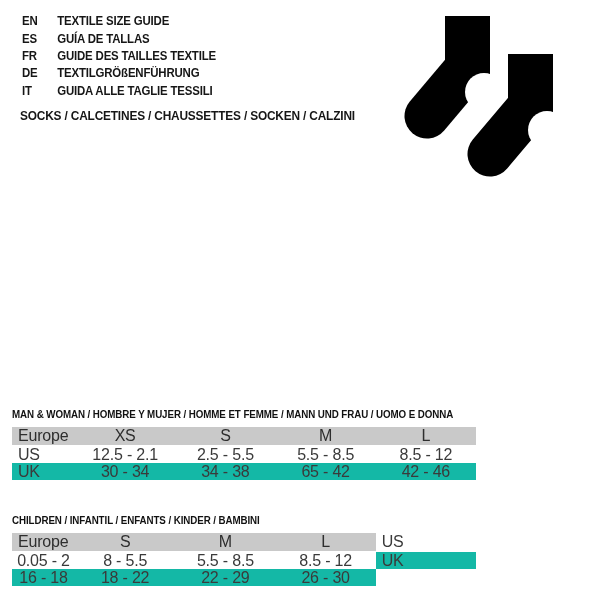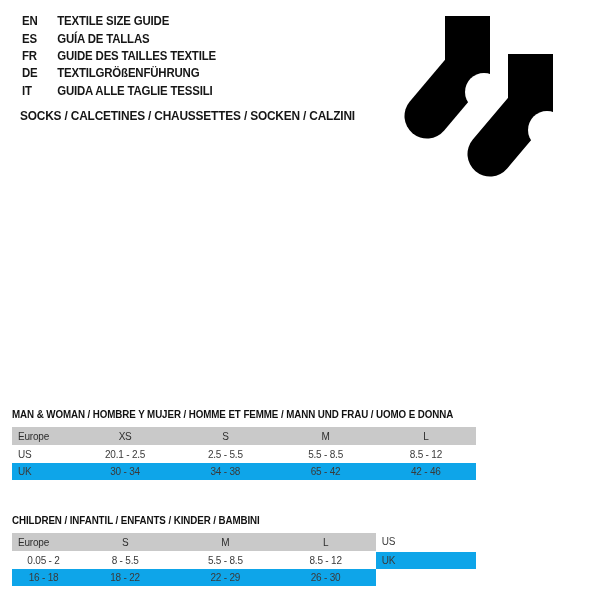--- a/index.html
+++ b/index.html
@@ -43,31 +43,31 @@
     white-space: nowrap; letter-spacing: -0.1px;
     transform: scaleX(0.85); transform-origin: 0 0;
     margin-bottom: 5px; color: #111;
   }
   .size-grid {
     display: grid;
     grid-template-columns: 63px repeat(4, 1fr);
     width: 100%;
   }
   .cell {
-    font-size: 10px; letter-spacing: -0.2px;
+    font-size: 16px; letter-spacing: -0.2px;
     height: 17px; display: flex; align-items: center;
     color: #3a3a3a; background: #fff;
   }
   .cell.center { justify-content: center; }
   .cell.first { padding-left: 6px; }
   .cell.head {
     background: #c9c9c9; height: 19px;
     border-bottom: 1px solid #fff; color: #2e2e2e;
   }
-  .cell.alt { background: #0ea5e9; }
+  .cell.alt { background: #14b8a6; }
 </style>
 </head>
 <body>
 
 <div class="page">
 
   <div class="langs">
       <div class="lang-row">
         <div class="lang-code">EN</div>
         <div class="lang-text">TEXTILE SIZE GUIDE</div>
@@ -107,21 +107,21 @@
 
   <section class="table-block" id="table-0">
     <div class="table-title">MAN &amp; WOMAN / HOMBRE Y MUJER / HOMME ET FEMME / MANN UND FRAU / UOMO E DONNA</div>
     <div class="size-grid">
         <div class="cell head first">Europe</div>
         <div class="cell head center">XS</div>
         <div class="cell head center">S</div>
         <div class="cell head center">M</div>
         <div class="cell head center">L</div>
         <div class="cell first">US</div>
-        <div class="cell center">20.1 - 2.5</div>
+        <div class="cell center">12.5 - 2.1</div>
         <div class="cell center">2.5 - 5.5</div>
         <div class="cell center">5.5 - 8.5</div>
         <div class="cell center">8.5 - 12</div>
         <div class="cell first alt">UK</div>
         <div class="cell center alt">30 - 34</div>
         <div class="cell center alt">34 - 38</div>
         <div class="cell center alt">65 - 42</div>
         <div class="cell center alt">42 - 46</div>
       </div>
   </section>

